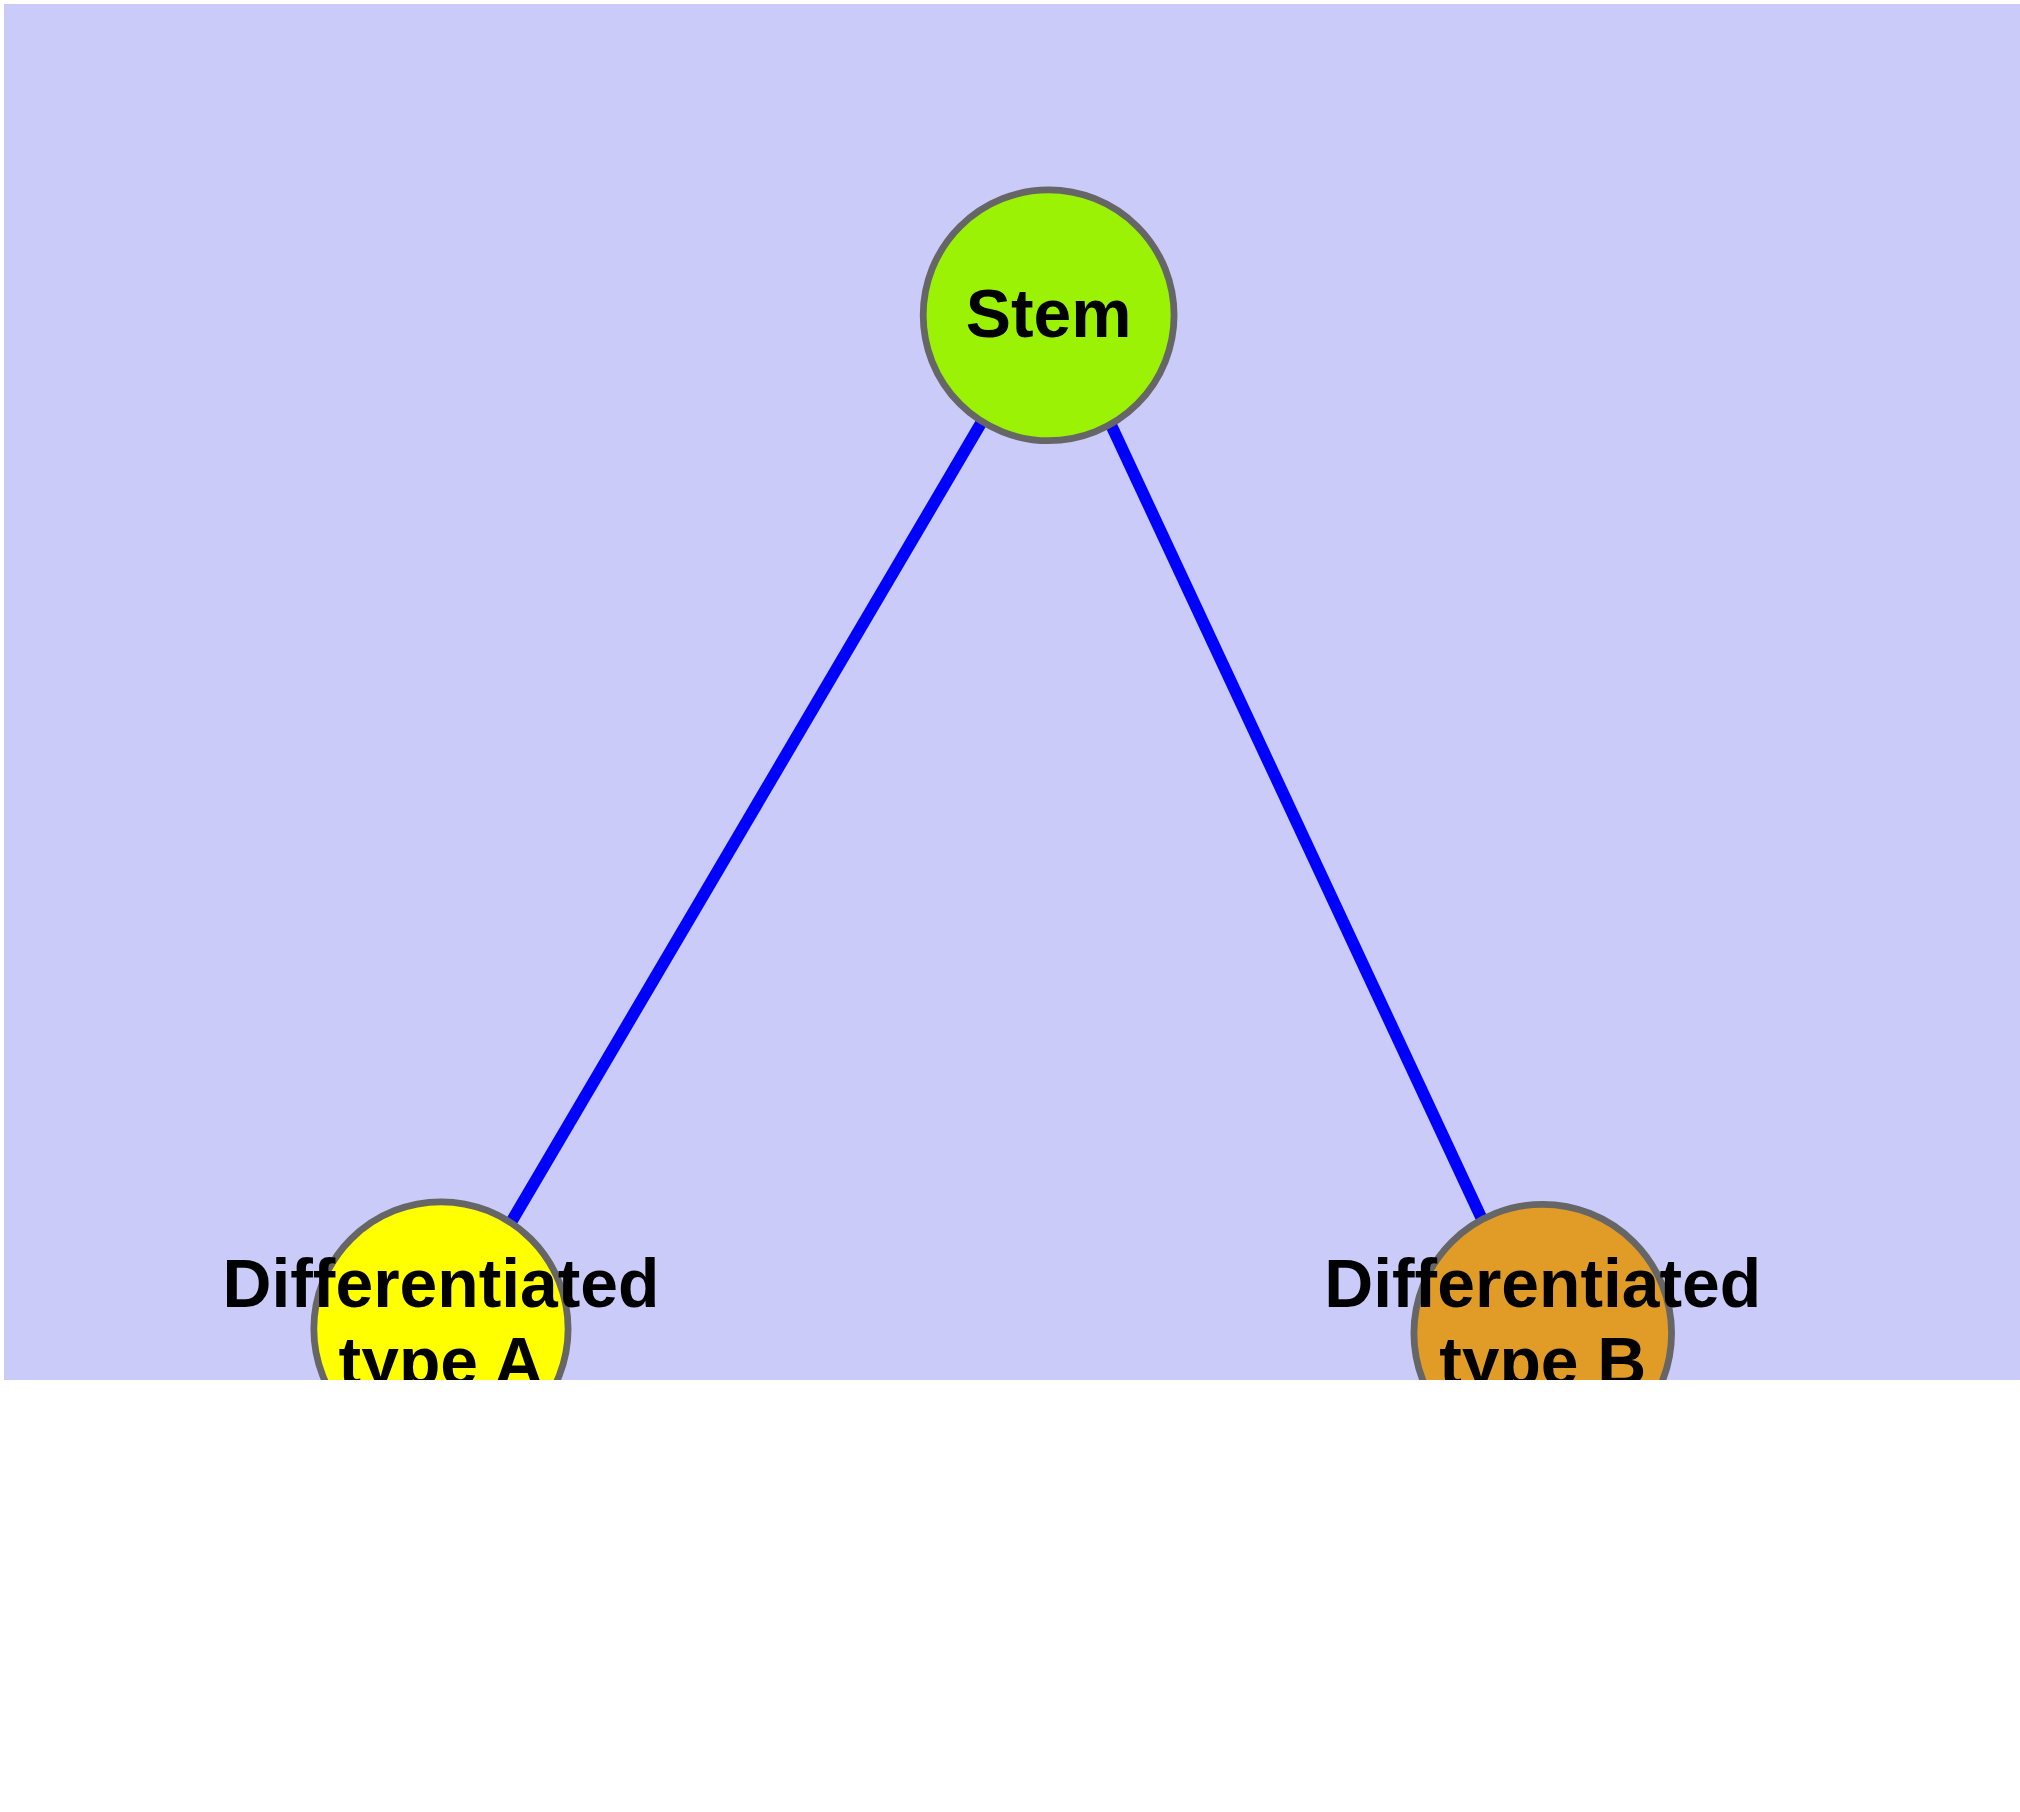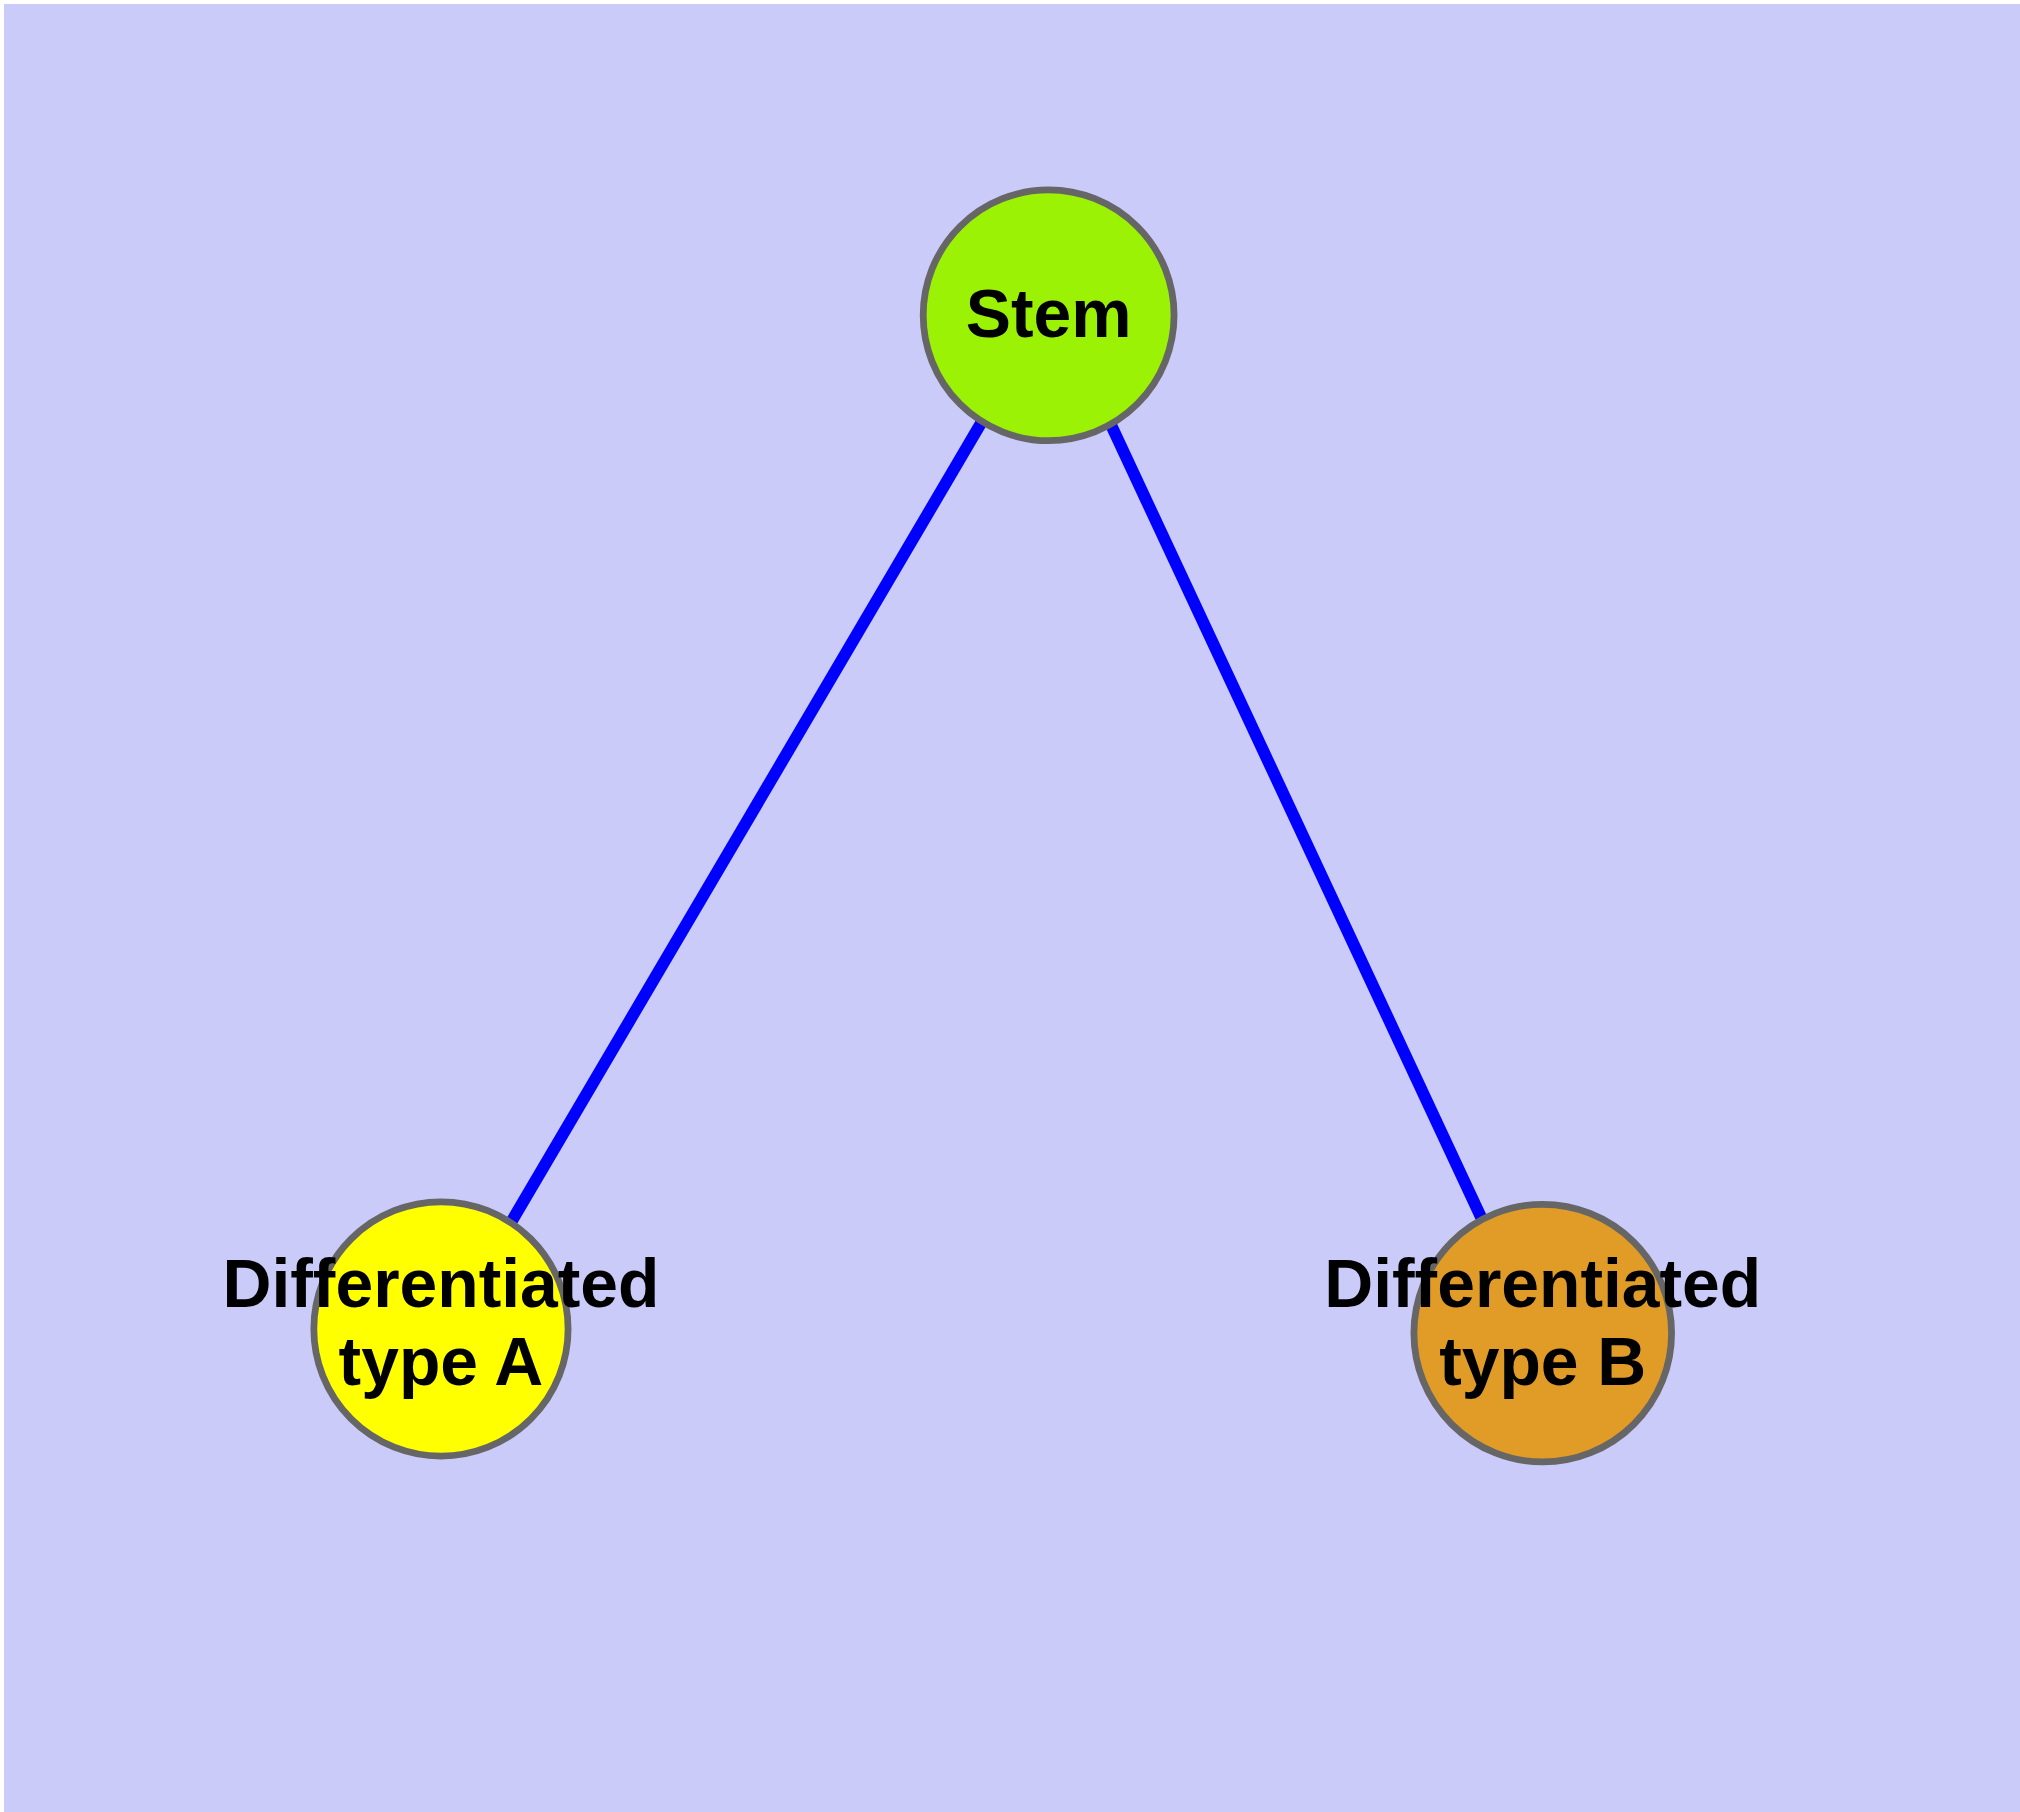--- a/index.html
+++ b/index.html
@@ -3,21 +3,21 @@
 <meta charset="utf-8">
 <style>
   html, body {
     margin: 0;
     padding: 0;
     background: #ffffff;
   }
   #root {
     position: relative;
     width: 2021px;
-    height: 1812px;
+    height: 1380px;
     overflow: hidden;
     background: #ffffff;
     font-family: "Liberation Sans", "DejaVu Sans", sans-serif;
   }
   #canvas {
     position: absolute;
     left: 4.2px;
     top: 4.2px;
     width: 2016px;
     height: 1808px;

